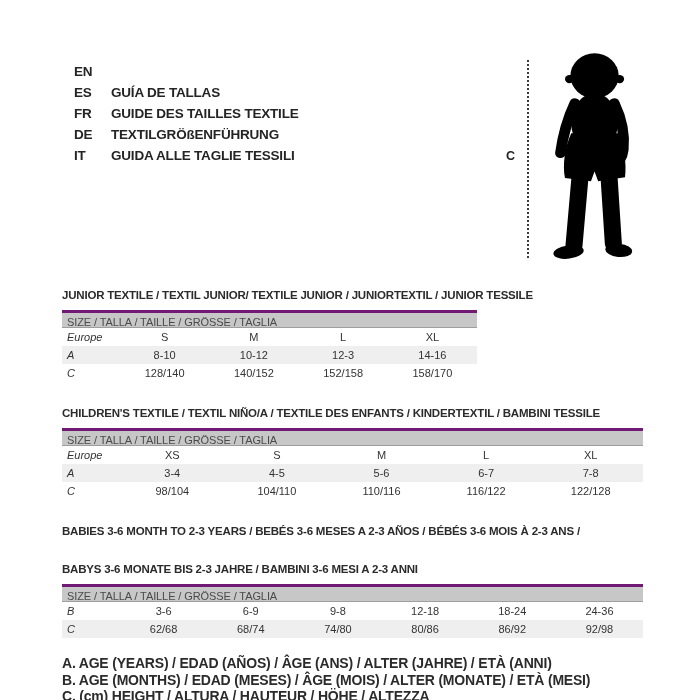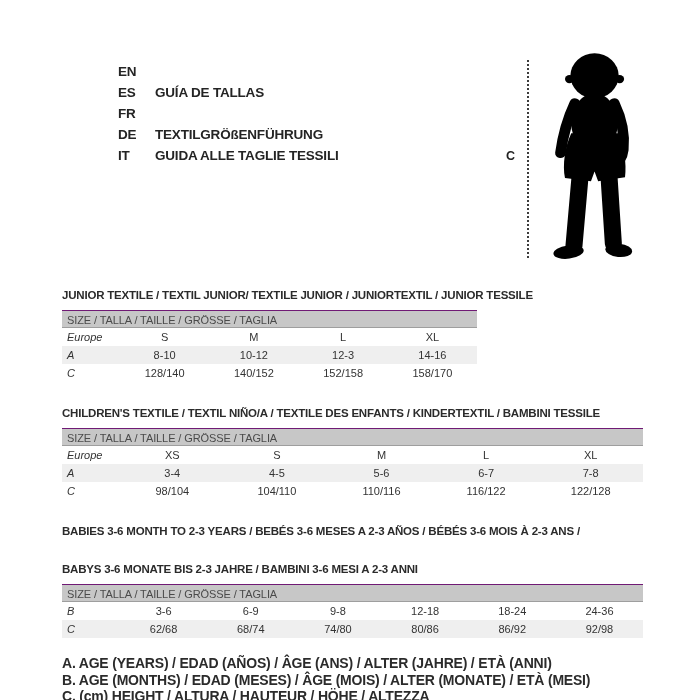--- a/index.html
+++ b/index.html
@@ -6,35 +6,35 @@
   body{
     width:700px;height:700px;position:relative;overflow:hidden;
     background:#ffffff;
     font-family:"Liberation Sans", sans-serif;
     color:var(--body-text,#333);
     -webkit-font-smoothing:antialiased;
   }
   
   .lang-list{position:absolute;left:74px;top:61px;}
   .lang-row{display:flex;line-height:21px;font-size:13.5px;font-weight:700;color:#242424;letter-spacing:-0.2px;}
-  .lang-code{width:37px;margin-left:44px;}
+  .lang-code{width:37px;}
   
   .figure-area{position:absolute;left:500px;top:48px;width:175px;height:222px;}
   .c-label{position:absolute;left:6px;top:101px;font-size:12.5px;font-weight:700;color:#222;}
   .dotted-line{position:absolute;left:27px;top:12px;height:198px;width:0;border-left:2px dotted #3c3c3c;}
   .figure-svg{position:absolute;left:39px;top:2px;}
   
   #content{position:absolute;left:62px;top:264px;width:581px;}
   .sec-title{margin-bottom:8px;color:var(--title-text,#2b2b2b);}
   .sec-title-line{font-size:11.5px;font-weight:700;line-height:14px;letter-spacing:-0.2px;white-space:nowrap;margin-top:24px;}
   .size-table{margin-bottom:13px;}
   .thead{
     height:18px;line-height:18px;box-sizing:border-box;
     background:var(--header-bar,#c7c7c7);
-    border-top:1px solid #701a75;border-bottom:1px solid #9e9e9e;
+    border-top:3px solid #701a75;border-bottom:1px solid #9e9e9e;
     color:var(--header-text,#4a4a4a);
     padding-left:5px;font-size:11px;letter-spacing:-0.1px;white-space:nowrap;overflow:hidden;
   }
   .trow{display:flex;height:18px;line-height:18px;font-size:11px;color:var(--body-text,#333);}
   .size-table .trow:nth-child(odd){background:var(--row-shade,#efefef);}
   .tlabel{width:58px;padding-left:5px;box-sizing:border-box;font-style:italic;}
   .tcell{flex:1;text-align:center;}
   
   .notes{margin-top:17px;color:var(--title-text,#2b2b2b);}
   .note-line{font-size:14px;font-weight:700;line-height:16.5px;letter-spacing:-0.2px;white-space:nowrap;}
@@ -45,20 +45,21 @@
 <div class="lang-list">
     <div class="lang-row">
       <span class="lang-code">EN</span>
     </div>
     <div class="lang-row">
       <span class="lang-code">ES</span>
       <span class="lang-label">GUÍA DE TALLAS</span>
     </div>
     <div class="lang-row">
       <span class="lang-code">FR</span>
+      <span class="lang-label">GUIDE DES TAILLES TEXTILE</span>
     </div>
     <div class="lang-row">
       <span class="lang-code">DE</span>
       <span class="lang-label">TEXTILGRÖßENFÜHRUNG</span>
     </div>
     <div class="lang-row">
       <span class="lang-code">IT</span>
       <span class="lang-label">GUIDA ALLE TAGLIE TESSILI</span>
     </div>
   </div>

